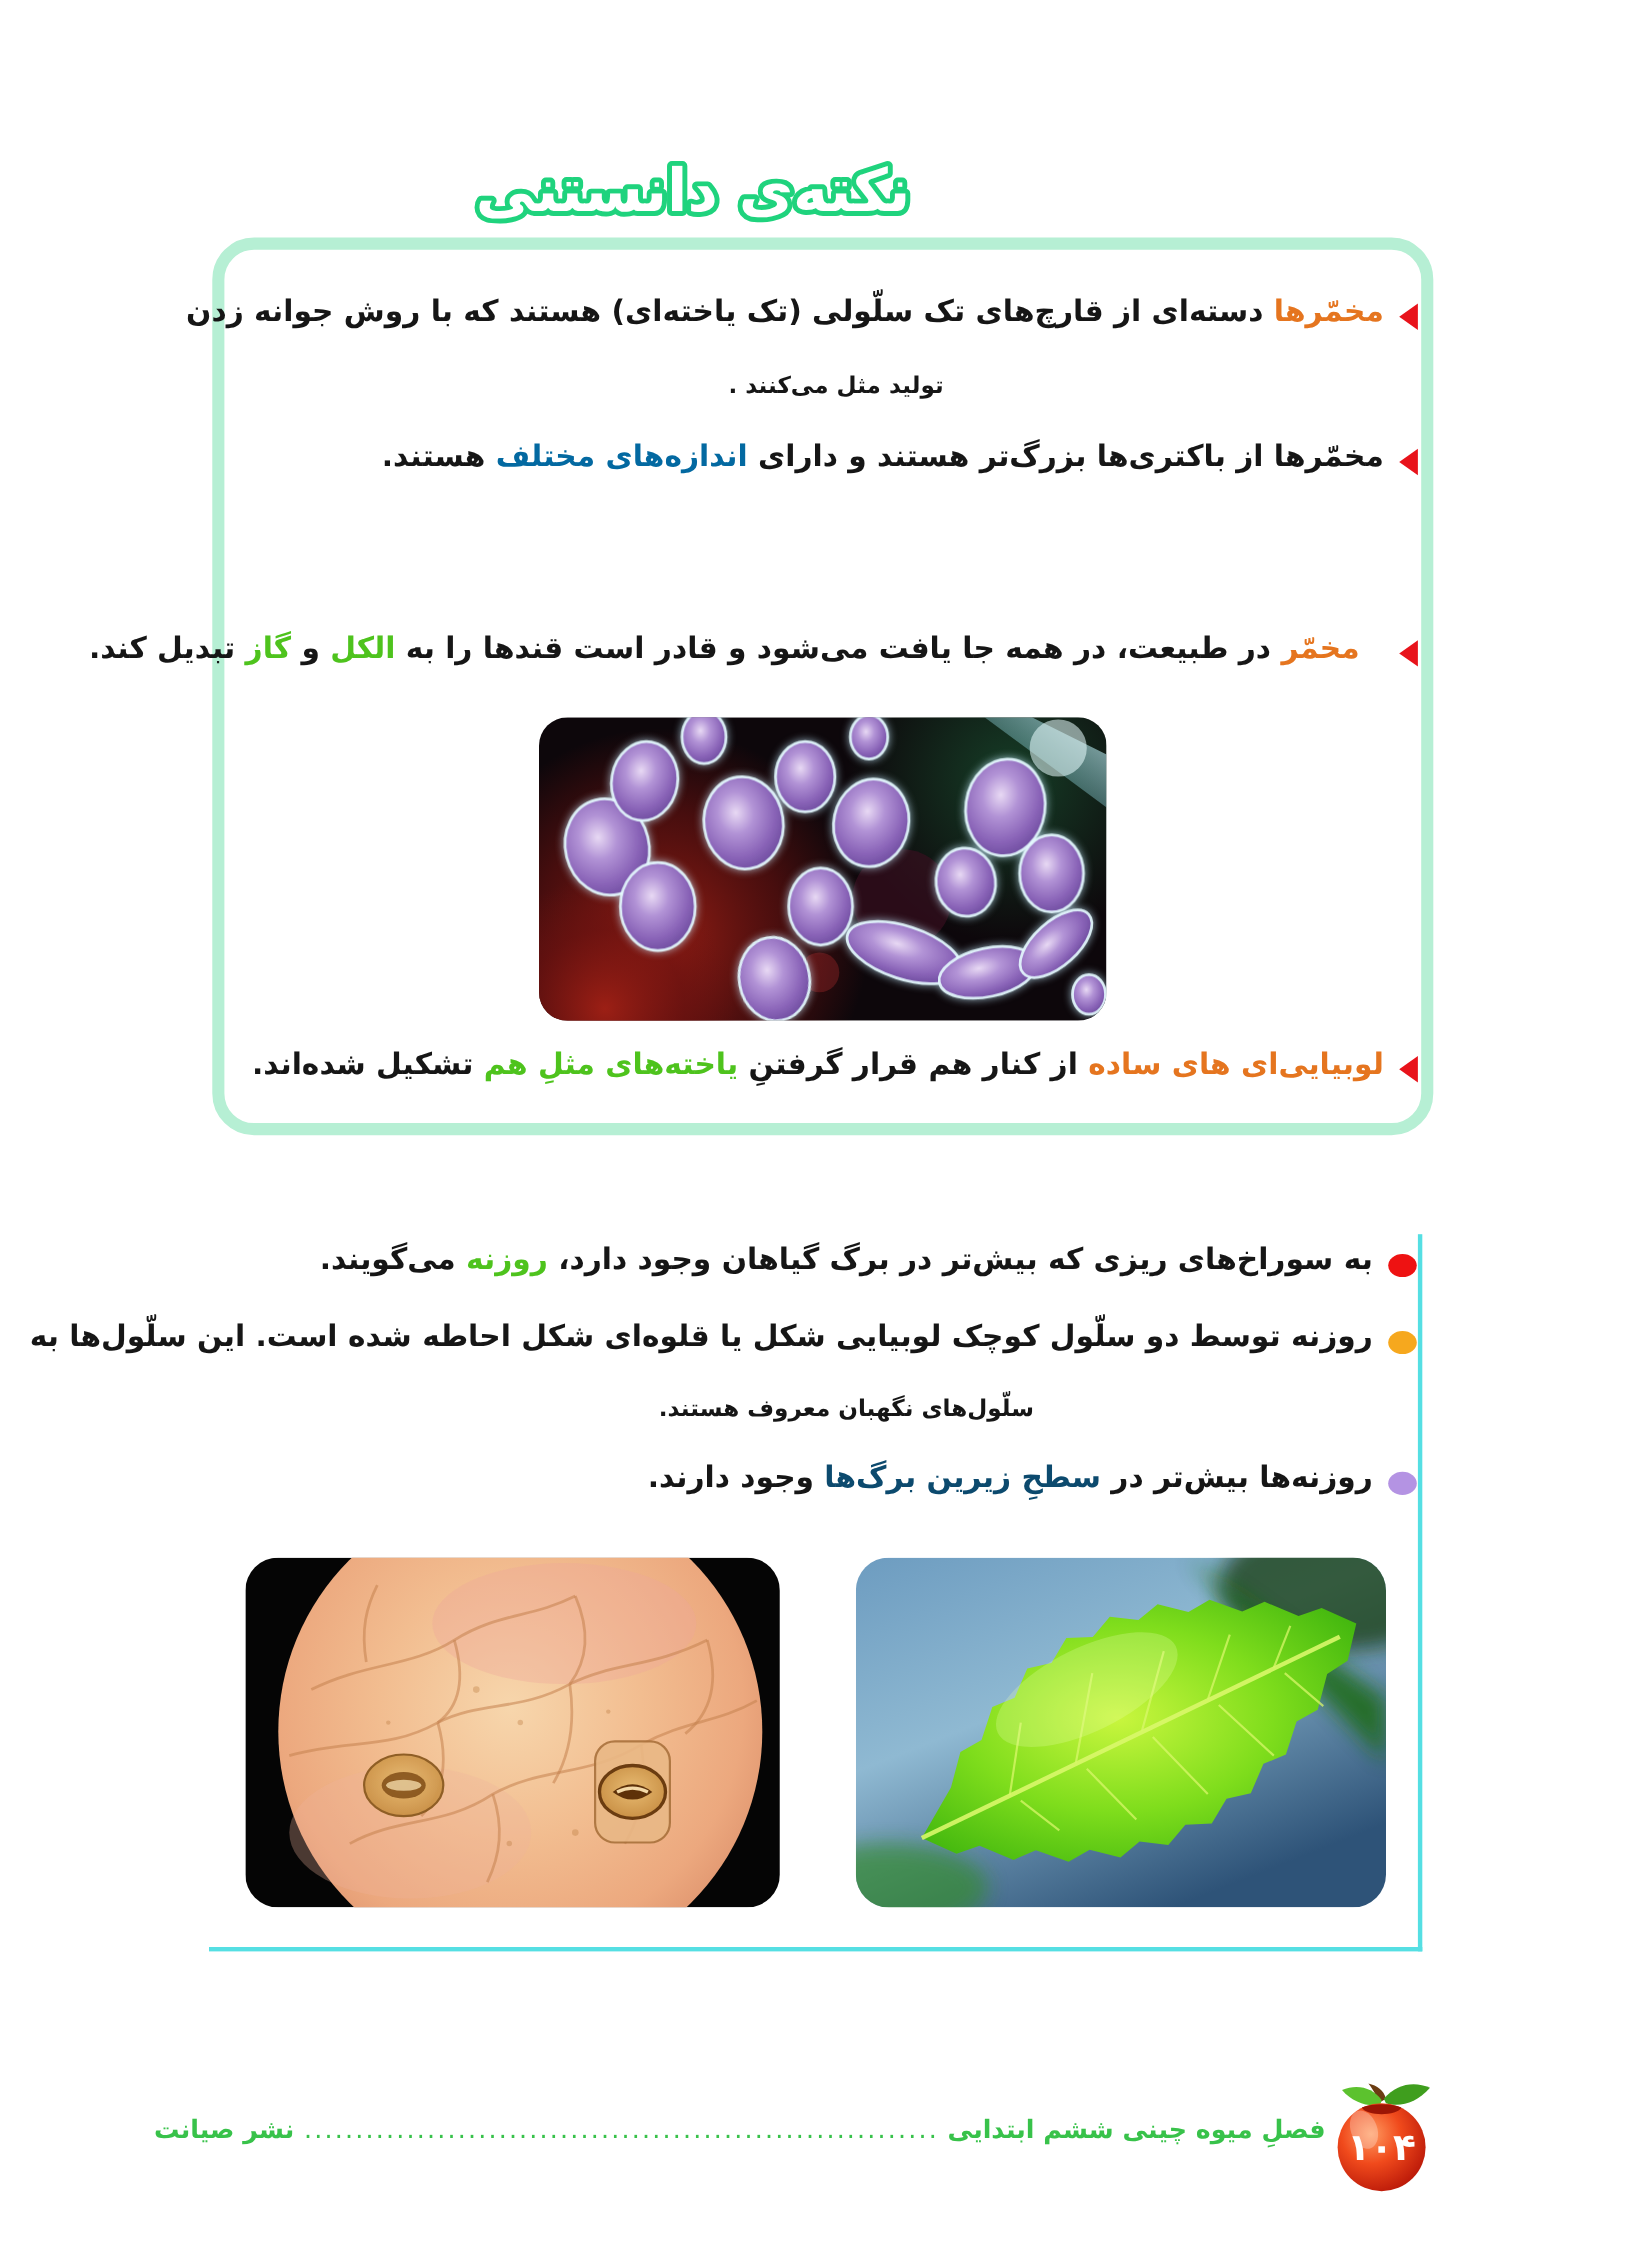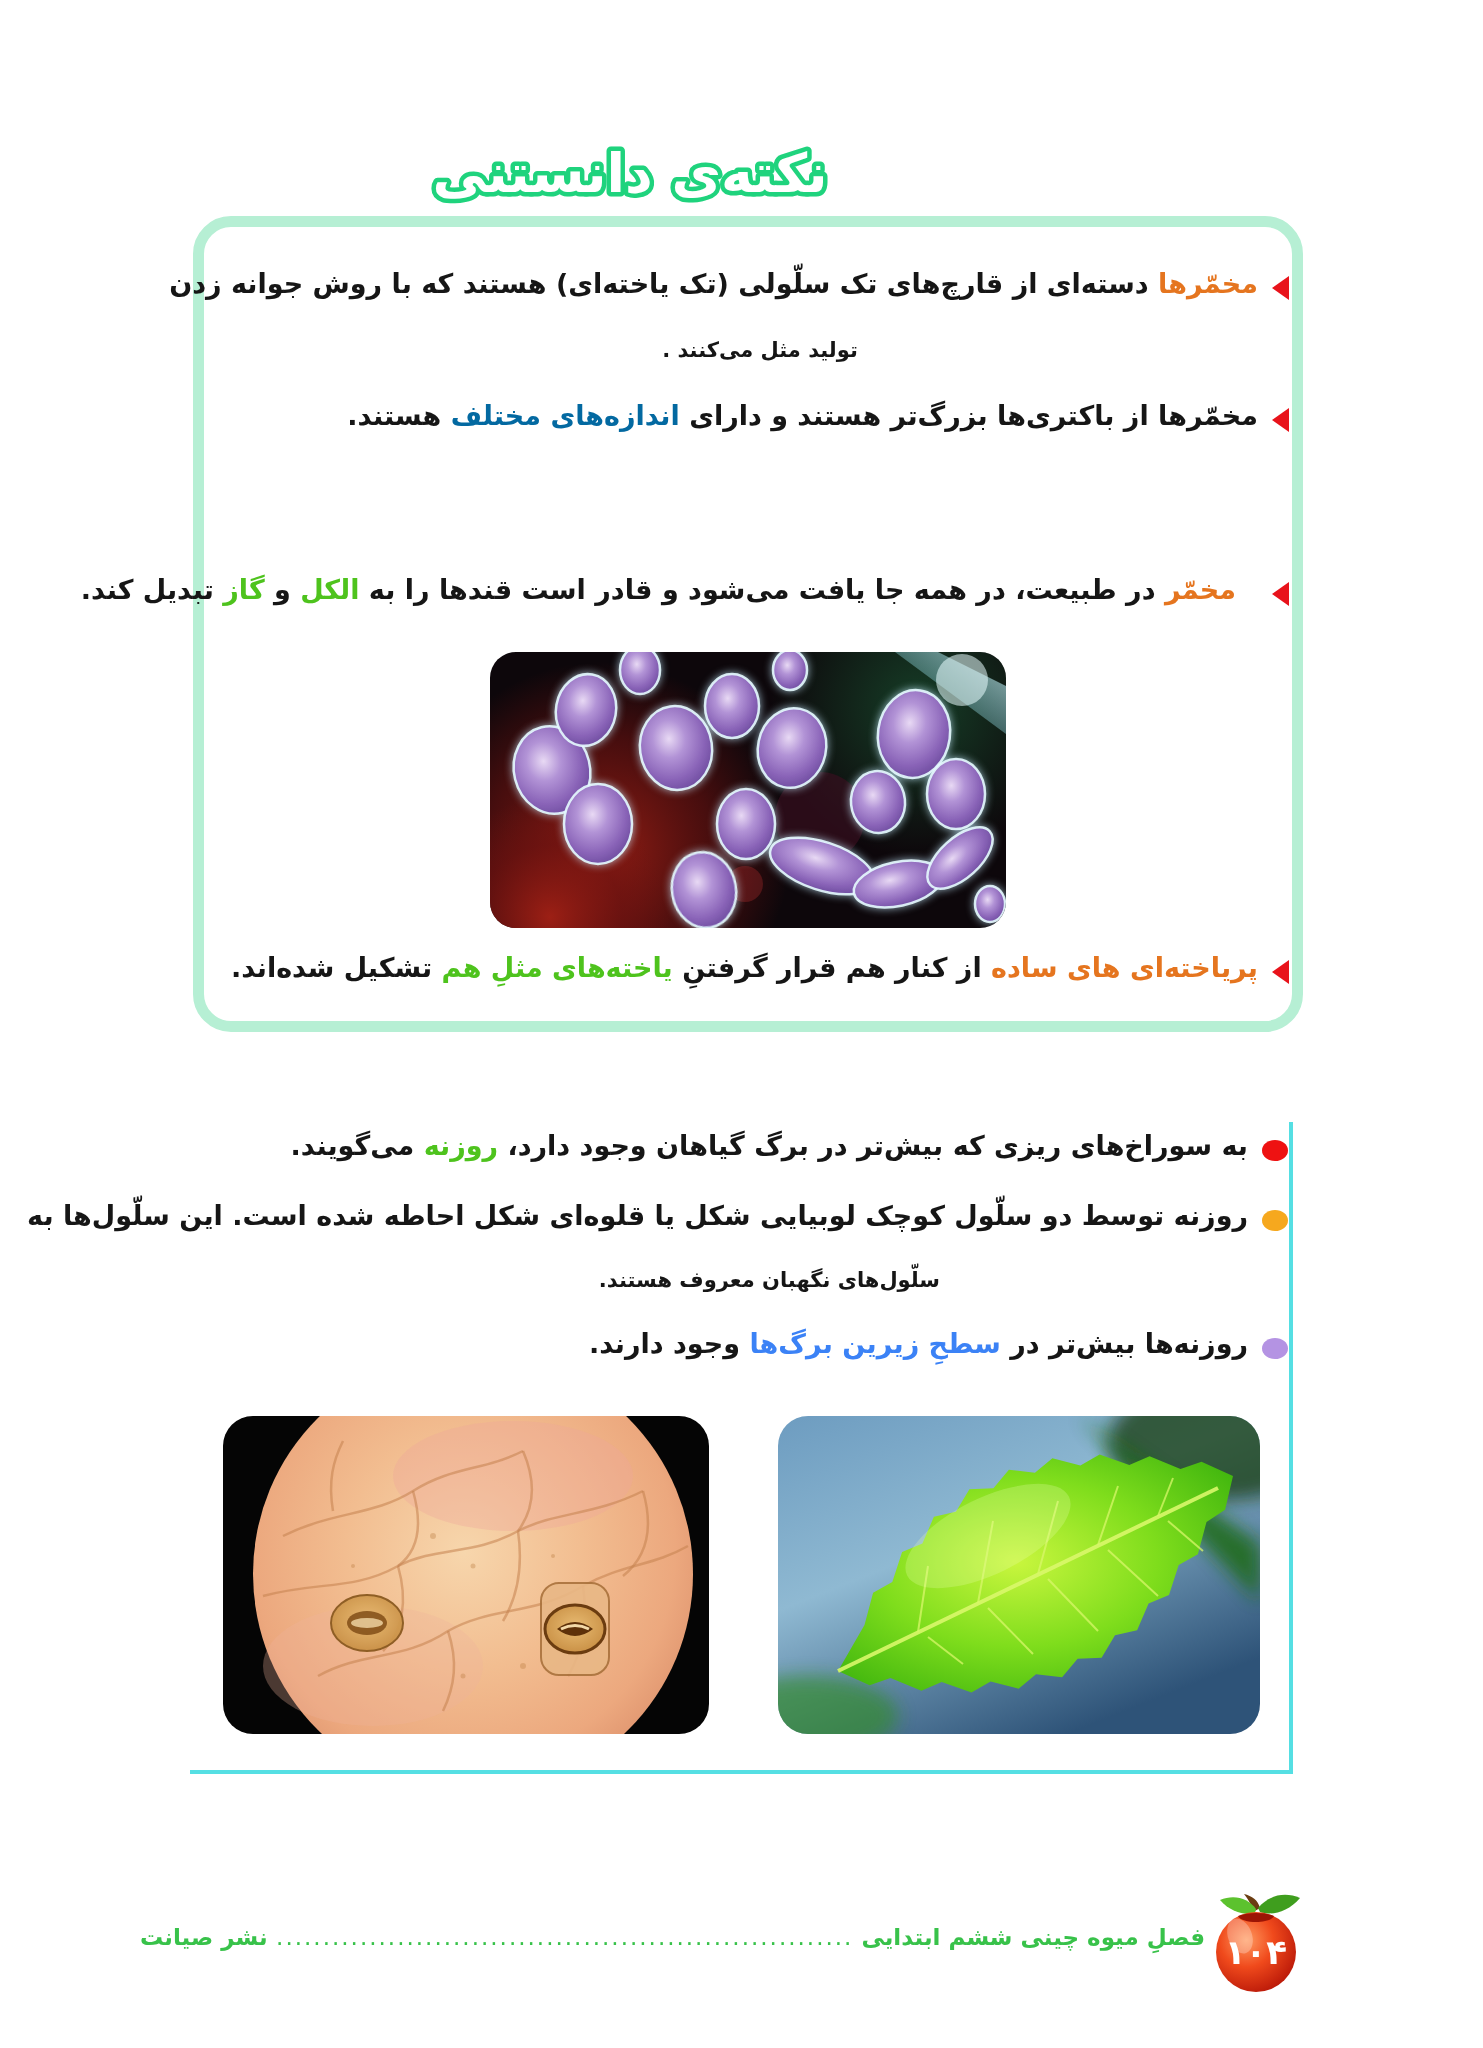--- a/index.html
+++ b/index.html
@@ -23,21 +23,21 @@
     border-top:12px solid transparent;border-bottom:12px solid transparent;
     border-right:17px solid #e8131b;
   }
   .dot{flex:0 0 auto;width:26px;height:21px;border-radius:50%;margin-top:9px;}
   .dot-red{background:#ee1212;}
   .dot-orange{background:#f6a81e;}
   .dot-purple{background:#b493e3;}
   .kw-orange{color:#e5751f;}
   .kw-purple{color:#0369a1;}
   .kw-green{color:#4ec31d;}
-  .kw-dpurple{color:#3b82f6;}
+  .kw-dpurple{color:#0c4a6e;}
   .cont-line{position:absolute;direction:rtl;font-size:21px;font-weight:700;white-space:nowrap;text-align:center;}
   
   .img-frame{position:absolute;border-radius:30px;overflow:hidden;}
   .img-frame svg{display:block;}
   
   .cyan-v{position:absolute;left:1289px;top:1122px;width:4px;height:652px;background:#55dfe3;}
   .cyan-h{position:absolute;left:190px;top:1770px;width:1103px;height:4px;background:#55dfe3;}
   
   .footer-line{
     position:absolute;left:140px;top:1924px;width:1065px;display:flex;direction:rtl;
@@ -131,21 +131,21 @@
         <ellipse cx="332" cy="214" rx="54" ry="24" fill="url(#cellG)" transform="rotate(18 332 214)"></ellipse>
         <ellipse cx="408" cy="232" rx="45" ry="22" fill="url(#cellG)" transform="rotate(-12 408 232)"></ellipse>
         <ellipse cx="470" cy="206" rx="40" ry="20" fill="url(#cellG)" transform="rotate(-42 470 206)"></ellipse>
         <ellipse cx="500" cy="252" rx="15" ry="18" fill="url(#cellG)"></ellipse>
       </g>
     </svg>
   </div>
 
   <div class="brow" style="top:950px;right:194px;">
     <span class="tri"></span>
-    <span><span class="kw-orange">پریاخته‌ای های ساده</span><span> از کنار هم قرار گرفتنِ </span><span class="kw-green">یاخته‌های مثلِ هم</span><span> تشکیل شده‌اند.</span></span>
+    <span><span class="kw-orange">لوبیایی‌ای های ساده</span><span> از کنار هم قرار گرفتنِ </span><span class="kw-green">یاخته‌های مثلِ هم</span><span> تشکیل شده‌اند.</span></span>
   </div>
 
   <div class="cyan-v"></div>
   <div class="cyan-h"></div>
 
   <div class="brow" style="top:1128px;right:195px;">
     <span class="dot dot-red"></span>
     <span><span>به سوراخ‌های ریزی که بیش‌تر در برگ گیاهان وجود دارد، </span><span class="kw-green">روزنه</span><span> می‌گویند.</span></span>
   </div>
 

